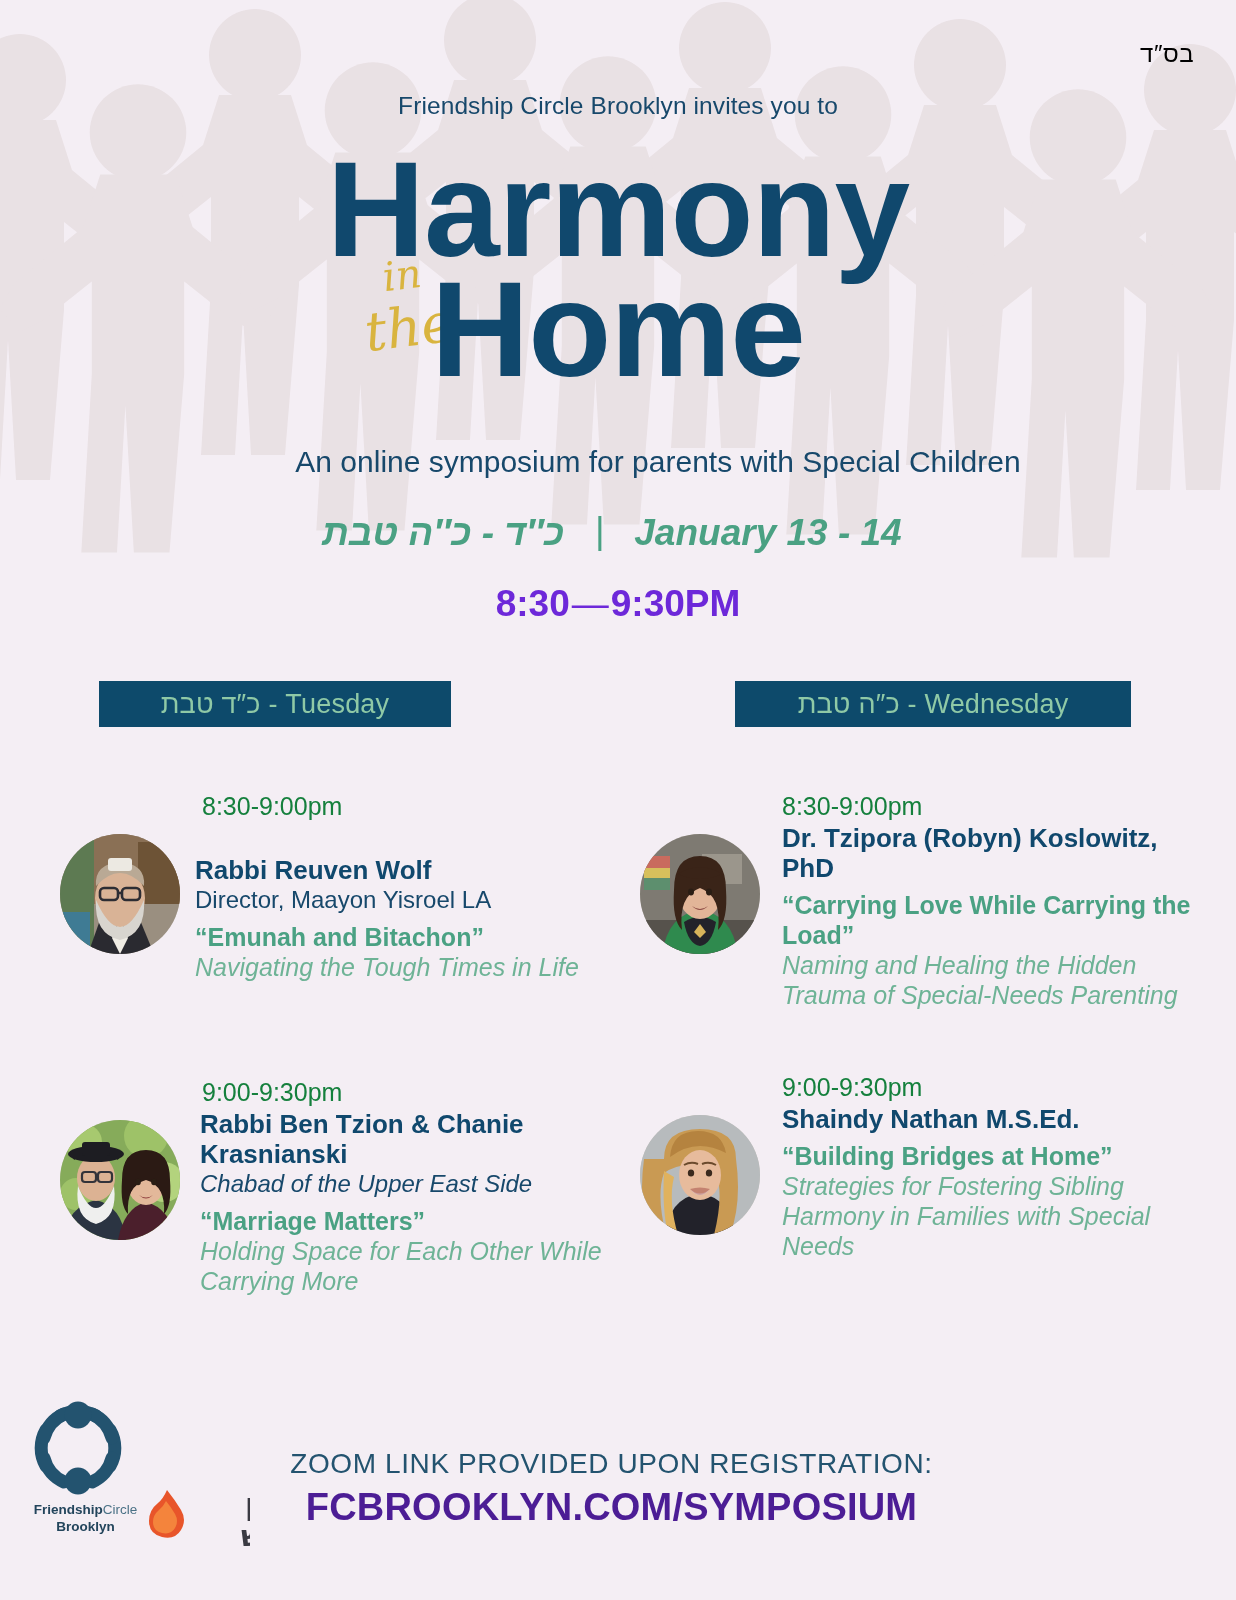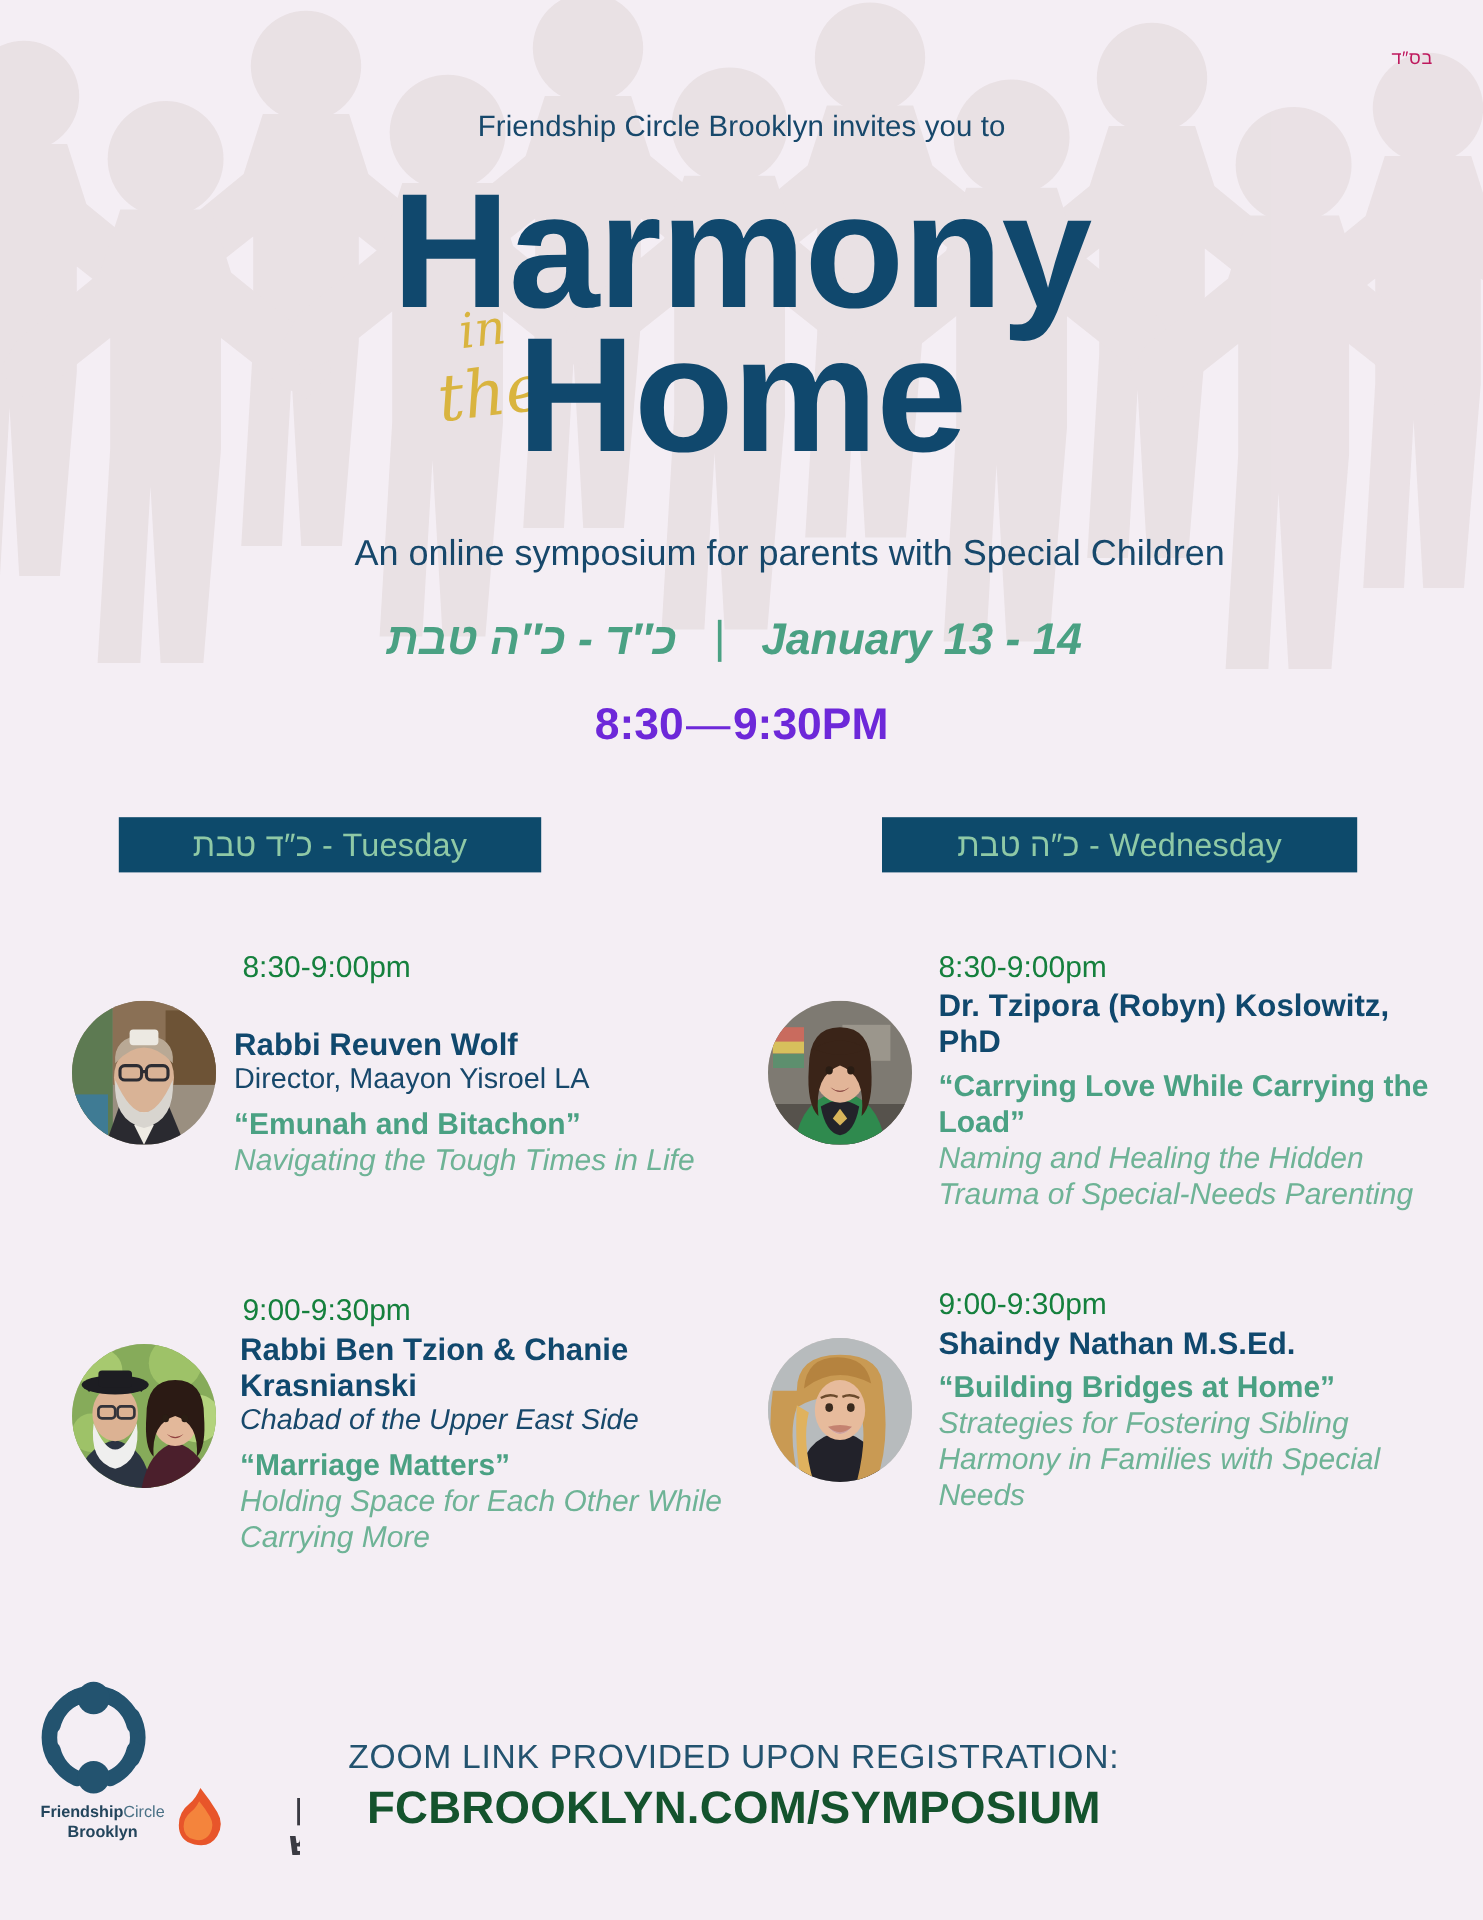--- a/index.html
+++ b/index.html
@@ -31,22 +31,22 @@
     z-index: 2;
     width: 1236px;
     height: 1600px;
   }
 
   
   .bsd {
     position: absolute;
     top: 40px;
     right: 42px;
-    font-size: 15px;
-    color: #be185d;
+    font-size: 24px;
+    color: #000000;
     direction: rtl;
     letter-spacing: .5px;
   }
 
   
   .invite-line {
     position: absolute;
     top: 92px;
     left: 0;
     width: 1236px;
@@ -277,21 +277,21 @@
     text-align: center;
   }
   .zoom-line {
     font-size: 28px;
     color: #23536f;
     letter-spacing: .6px;
   }
   .url-line {
     font-size: 38px;
     font-weight: 700;
-    color: #14532d;
+    color: #4c1d95;
     letter-spacing: .2px;
     margin-top: 6px;
   }
 </style>
 </head>
 <body>
 
 <svg id="bg-pattern" viewBox="0 0 1236 1600" preserveAspectRatio="none" aria-hidden="true">
   <defs>
 

